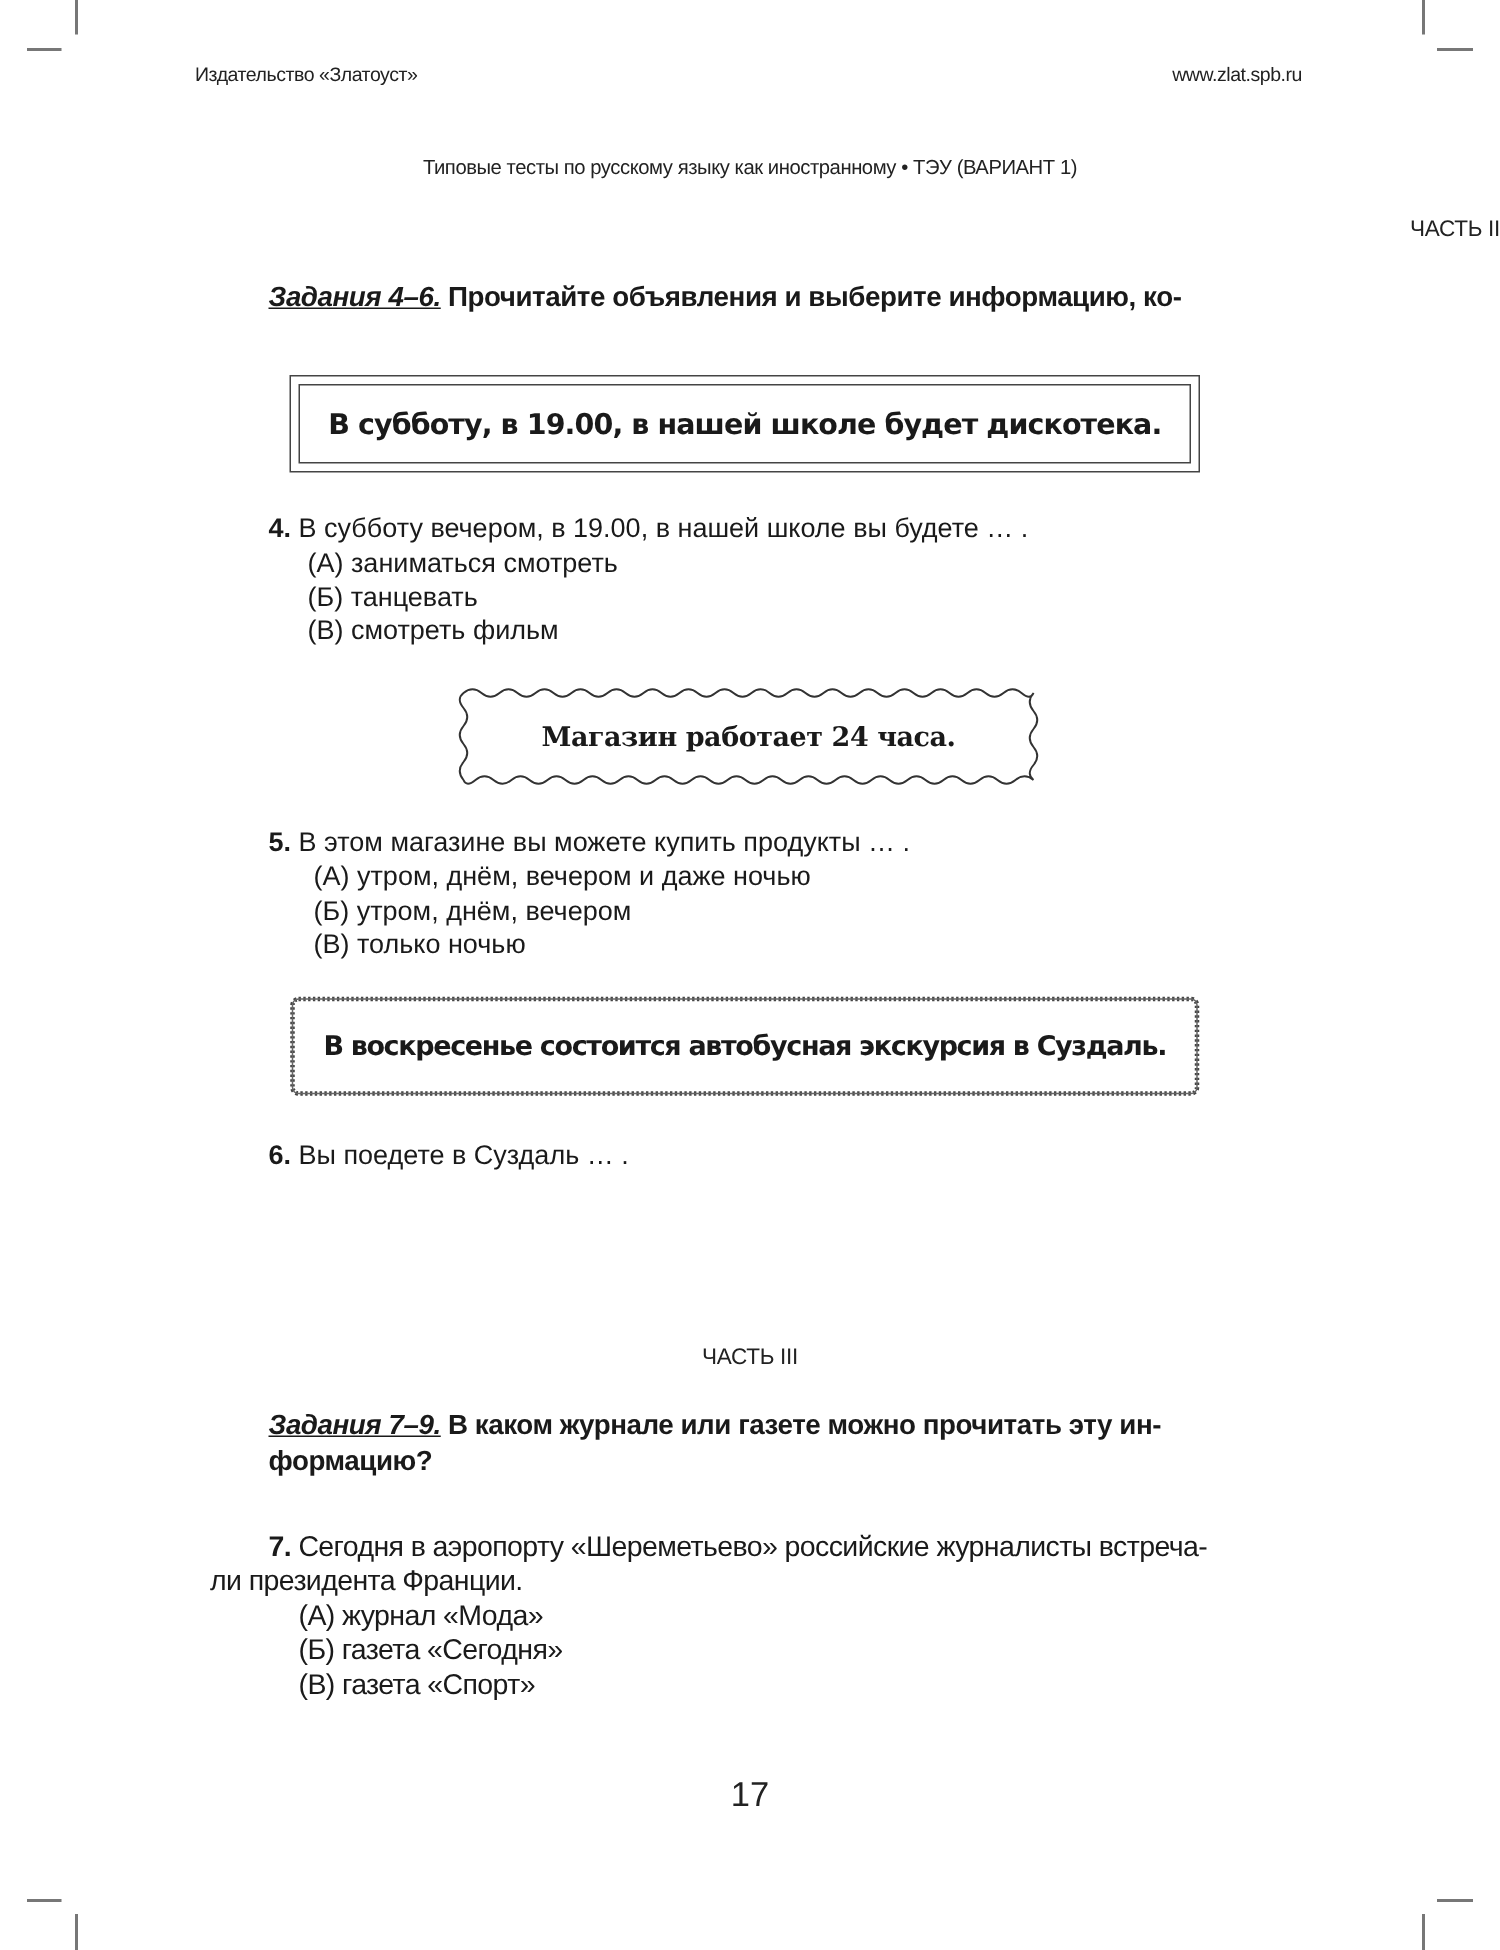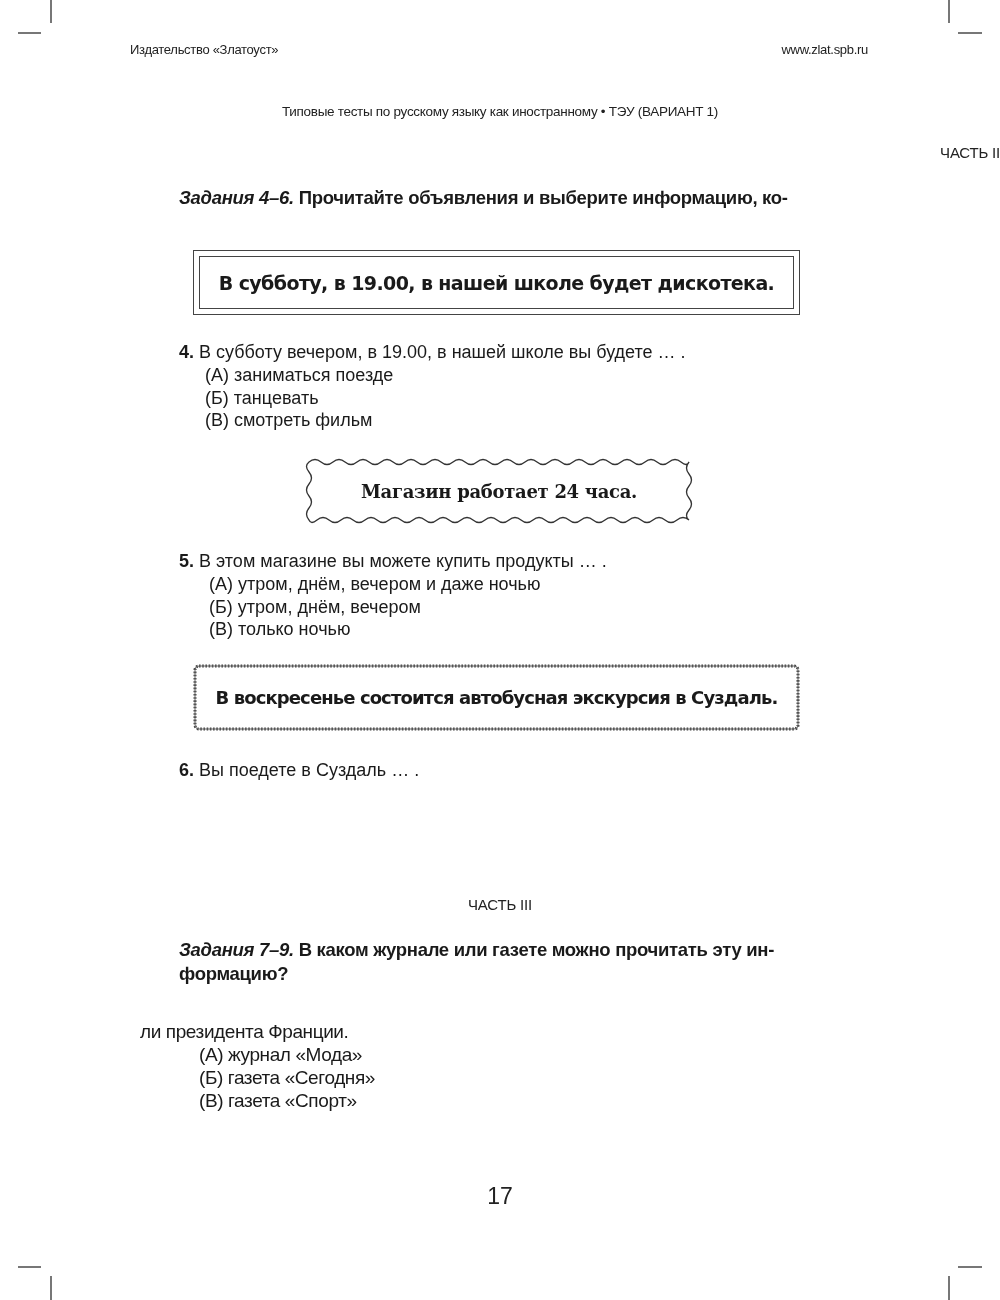--- a/index.html
+++ b/index.html
@@ -4,21 +4,21 @@
 <style>
   html, body { margin:0; padding:0; background:#ffffff; }
   body { width:1000px; height:1300px; position:relative; overflow:hidden; color:#1a1a1a;
          font-family: "Liberation Sans", sans-serif; }
   .abs { position:absolute; }
   .crop { position:absolute; background:#777; }
   .hdr { font-family:"Liberation Sans", sans-serif; font-size:13px; color:#222; letter-spacing:-0.3px; }
   .running { font-size:13.5px; letter-spacing:-0.3px; color:#222; }
   .part { font-size:15px; letter-spacing:-0.2px; color:#222; }
   .task { font-family:"Liberation Sans", sans-serif; font-size:18.5px; font-weight:bold; line-height:24px; color:#1a1a1a; letter-spacing:-0.3px; }
-  .task i { font-style:italic; }
+  .task i { font-style:italic;text-decoration:underline; }
   .q { font-size:18px; line-height:22.8px; color:#1a1a1a; }
   .q .num { font-weight:bold; }
   .opt { display:block; }
   .notice1 { left:193px; top:250px; width:607px; height:65px; border:1.5px solid #444; box-sizing:border-box; }
   .notice1 .inner { position:absolute; left:5px; top:5px; right:5px; bottom:5px; border:1.5px solid #444;
        display:flex; align-items:center; justify-content:center;
        font-family:"DejaVu Sans", sans-serif; font-weight:bold; font-size:19px; letter-spacing:-0.6px; color:#1a1a1a; }
   .notice2 { left:303px; top:456px; width:392px; height:70px; }
   .notice2 .txt { position:absolute; left:0; top:0; width:100%; height:100%; display:flex; align-items:center; justify-content:center;
        font-family:"DejaVu Serif", serif; font-weight:bold; font-size:18px; color:#1a1a1a; letter-spacing:-0.3px;text-align:right; }
@@ -49,21 +49,21 @@
   <div><i>Задания 4–6.</i><span> Прочитайте объявления и выберите информацию, ко-</span></div>
 </div>
 
 <div class="abs notice1">
   <div class="inner">В субботу, в 19.00, в нашей школе будет дискотека.</div>
 </div>
 
 <div class="abs q" style="left:179px;top:341px;">
   <div><span class="num">4.</span> <span>В субботу вечером, в 19.00, в нашей школе вы будете … .</span></div>
   <div style="padding-left:26px;">
-    <span class="opt">(А) заниматься поезде</span>
+    <span class="opt">(А) заниматься смотреть</span>
     <span class="opt">(Б) танцевать</span>
     <span class="opt">(В) смотреть фильм</span>
   </div>
 </div>
 
 <div class="abs notice2">
   <svg width="392" height="70" style="position:absolute;left:0;top:0;">
     <path id="wavy" fill="none" stroke="#333" stroke-width="1.3" d="M6 6 Q12 1 18 6 Q24 11 30 6 Q36 1 42 6 Q48 11 54 6 Q60 1 66 6 Q72 11 78 6 Q84 1 90 6 Q96 11 102 6 Q108 1 114 6 Q120 11 126 6 Q132 1 138 6 Q144 11 150 6 Q156 1 162 6 Q168 11 174 6 Q180 1 186 6 Q192 11 198 6 Q204 1 210 6 Q216 11 222 6 Q228 1 234 6 Q240 11 246 6 Q252 1 258 6 Q264 11 270 6 Q276 1 282 6 Q288 11 294 6 Q300 1 306 6 Q312 11 318 6 Q324 1 330 6 Q336 11 342 6 Q348 1 354 6 Q360 11 366 6 Q372 1 378 6 Q384 11 386 6 Q381 12 386 18 Q391 24 386 30 Q381 36 386 42 Q391 48 386 54 Q381 60 386 64 Q380 59 374 64 Q368 69 362 64 Q356 59 350 64 Q344 69 338 64 Q332 59 326 64 Q320 69 314 64 Q308 59 302 64 Q296 69 290 64 Q284 59 278 64 Q272 69 266 64 Q260 59 254 64 Q248 69 242 64 Q236 59 230 64 Q224 69 218 64 Q212 59 206 64 Q200 69 194 64 Q188 59 182 64 Q176 69 170 64 Q164 59 158 64 Q152 69 146 64 Q140 59 134 64 Q128 69 122 64 Q116 59 110 64 Q104 69 98 64 Q92 59 86 64 Q80 69 74 64 Q68 59 62 64 Q56 69 50 64 Q44 59 38 64 Q32 69 26 64 Q20 59 14 64 Q8 69 6 64 Q1 58 6 52 Q11 46 6 40 Q1 34 6 28 Q11 22 6 16 Q1 10 6 6 Z"></path>
   </svg>
   <div class="txt">Магазин работает 24 часа.</div>
@@ -91,20 +91,21 @@
 </div>
 
 <div class="abs part" style="left:0;width:1000px;text-align:center;top:896px;">ЧАСТЬ  III</div>
 
 <div class="abs task" style="left:179px;top:938px;width:690px;">
   <div><i>Задания 7–9.</i><span> В каком журнале или газете можно прочитать эту ин-</span></div>
   <div>формацию?</div>
 </div>
 
 <div class="abs q" style="left:140px;top:1020px;width:730px;font-size:19px;line-height:23px;letter-spacing:-0.4px;">
+  <div style="padding-left:39px;"><span class="num">7.</span><span> Сегодня в аэропорту «Шереметьево» российские журналисты встреча-</span></div>
   <div>ли президента Франции.</div>
   <div style="padding-left:59px;">
     <span class="opt">(А) журнал «Мода»</span>
     <span class="opt">(Б) газета «Сегодня»</span>
     <span class="opt">(В) газета «Спорт»</span>
   </div>
 </div>
 
 <div class="abs pagenum" style="left:0;width:1000px;text-align:center;top:1183px;">17</div>
 

